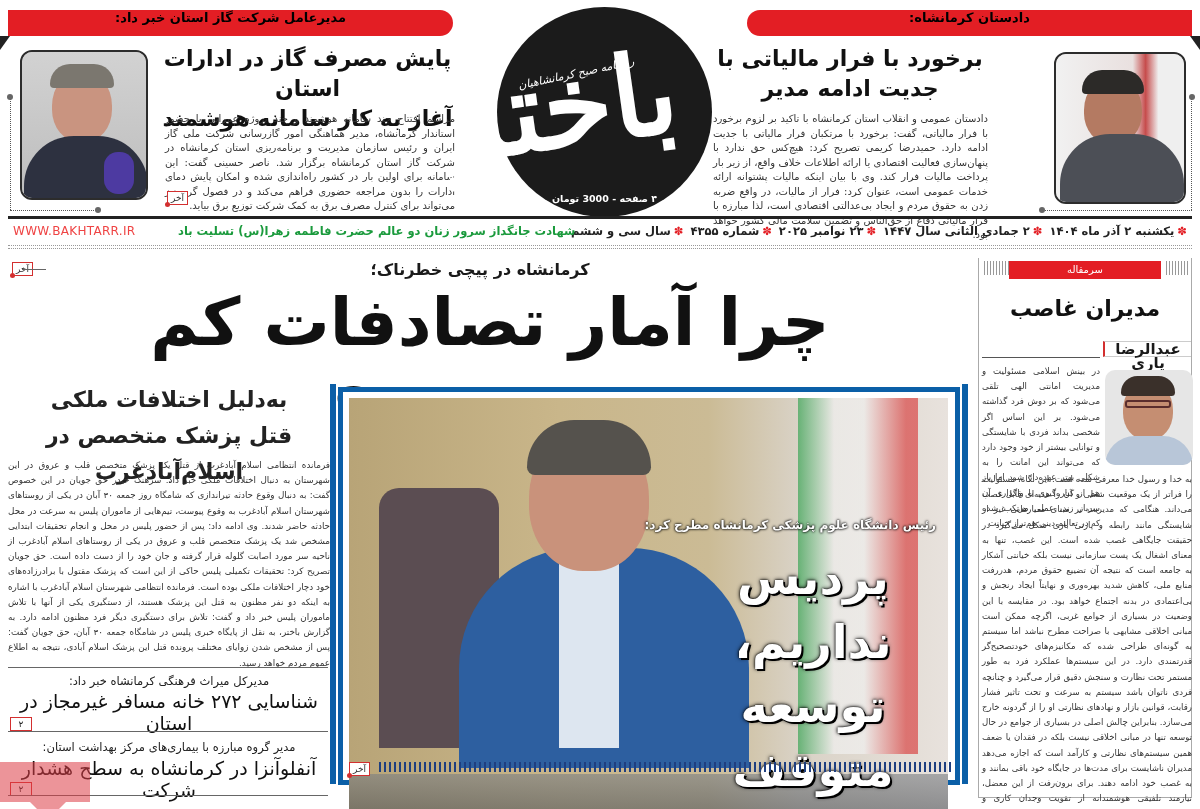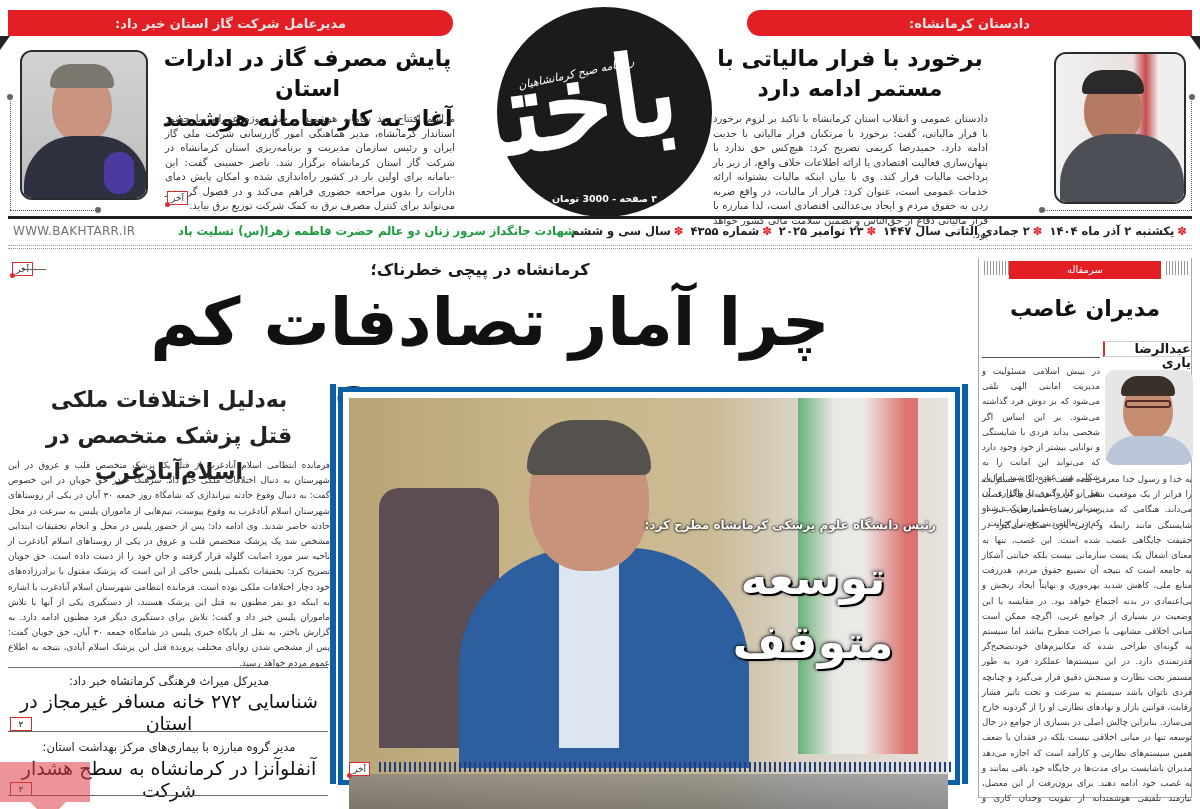--- a/index.html
+++ b/index.html
@@ -3,22 +3,22 @@
 <meta charset="utf-8">
 <style>
   * { box-sizing: border-box; margin: 0; padding: 0; }
   html, body { width: 1200px; height: 809px; overflow: hidden; background: #ffffff; }
   body { font-family: "DejaVu Sans", sans-serif; color: #1a1a1a; position: relative; direction: rtl; }
 
   .abs { position: absolute; }
 
   
   .kicker-bar {
-    position: absolute; top: 10px; height: 26px; background: #e31e24; color: #e5e5e5;
-    font-weight: bold; font-size: 13px; display: flex; align-items: center; justify-content: center;
+    position: absolute; top: 10px; height: 26px; background: #e31e24; color: #000000;
+    font-weight: bold; font-size: 13px; display: flex; justify-content: center;
     border-radius: 14px;
   }
   .kicker-bar.right { right: 8px; width: 445px; border-top-right-radius: 0; border-bottom-right-radius: 0; border-radius: 14px 0 0 14px; }
   .kicker-bar.left { left: 8px; width: 445px; border-radius: 0 14px 14px 0; }
   .corner-tri { position: absolute; width: 0; height: 0; }
 
   .top-title { position: absolute; font-weight: bold; font-size: 22px; line-height: 30px; text-align: center; color: #111; }
   .top-body { position: absolute; font-size: 10px; line-height: 14.5px; text-align: justify; color: #333; }
 
   .photo-frame {
@@ -43,21 +43,21 @@
     font-size: 112px; font-weight: bold; line-height: 160px; text-align: center; transform: rotate(-8deg);
   }
   .logo-sub { position: absolute; left: 20px; top: 60px; color: #fff; font-size: 11px; font-style: italic; transform: rotate(-12deg); font-family: "DejaVu Serif", serif; }
   .logo-price { position: absolute; left: 55px; top: 186px; color: #fff; font-size: 9.5px; font-weight: bold; }
 
   
   .rule-thick { position: absolute; left: 8px; right: 8px; height: 3px; background: #222; }
   .date-line { position: absolute; top: 224px; right: 10px; font-size: 11.5px; font-weight: bold; color: #222; margin-left: 36px; }
   .date-line .star { color: #e31e24; margin: 0 3px; }
   .mourning { position: absolute; top: 224px; left: 178px; font-size: 11.5px; font-weight: bold; color: #1a9a3c; }
-  .website { position: absolute; top: 224px; left: 13px; font-size: 12px; color: #737373; direction: ltr; letter-spacing: 0.3px; }
+  .website { position: absolute; top: 224px; left: 13px; font-size: 12px; color: #ef4444; direction: ltr; letter-spacing: 0.3px; }
   .dotted-row { position: absolute; left: 8px; right: 8px; height: 4px; border-top: 1px dotted #999; border-bottom: 1px dotted #999; }
 
   
   .hl-kicker { position: absolute; top: 260px; left: 0; width: 960px; text-align: center; font-size: 16px; font-weight: bold; }
   .hl-main { position: absolute; top: 278px; left: 20px; width: 940px; text-align: center; font-size: 66px; font-weight: bold; line-height: 90px; letter-spacing: -1px; color: #111; }
 
   
   .center-box {
     position: absolute; left: 338px; top: 387px; width: 622px; height: 398px; border: 5px solid #0b5fa7; background: #fff;
   }
@@ -87,37 +87,37 @@
   .lc-kicker { position: absolute; left: 8px; width: 322px; text-align: center; font-size: 11.5px; color: #222; }
   .lc-news { position: absolute; left: 8px; width: 322px; text-align: center; font-size: 19px; color: #111; }
   .num-tag { position: absolute; left: 10px; border: 1.5px solid #d32f2f; width: 22px; height: 14px; font-size: 9px; text-align: center; line-height: 12px; background: #fff; }
   .blue-bar { position: absolute; left: 330px; top: 384px; width: 6px; height: 400px; background: #0b5fa7; }
 
   
   .editorial-box { position: absolute; left: 978px; top: 258px; width: 214px; height: 540px; border: 1px solid #aaa; border-top: none; }
   .ed-head-hatch { position: absolute; top: 261px; height: 14px; width: 35px; background: repeating-linear-gradient(90deg, #999 0 1px, transparent 1px 3px); }
   .ed-tag { position: absolute; left: 1009px; top: 261px; width: 152px; height: 18px; background: #e31e24; color: #fff; font-size: 10px; text-align: center; line-height: 18px; }
   .ed-title { position: absolute; left: 978px; top: 296px; width: 214px; text-align: center; font-size: 22px; font-weight: bold; color: #111; }
-  .ed-author { position: absolute; left: 1103px; top: 341px; width: 88px; height: 16px; border-left: 2px solid #d32f2f; border-top: 1px solid #ccc; border-bottom: 1px solid #ccc; font-size: 13px; font-weight: bold; text-align: right; line-height: 14px; }
+  .ed-author { position: absolute; left: 1103px; top: 341px; width: 88px; height: 16px; border-left: 2px solid #d32f2f; border-top: 1px solid #ccc; border-bottom: 1px solid #ccc; font-size: 15px; font-weight: bold; text-align: center; line-height: 14px; }
   .ed-body { position: absolute; font-size: 8.6px; line-height: 15.2px; text-align: justify; color: #333; }
   .ed-photo { position: absolute; left: 1105px; top: 370px; width: 88px; height: 95px; border-radius: 10px; overflow: hidden; background: #e6e6e6; }
   .right-blue { position: absolute; left: 962px; top: 384px; width: 6px; height: 400px; background: #0b5fa7; }
 
   
   .watermark { position: absolute; left: 0; top: 762px; width: 90px; height: 40px; background: rgba(220,60,70,0.55); }
   .watermark::after { content: ""; position: absolute; left: 30px; bottom: -18px; border-left: 18px solid transparent; border-right: 18px solid transparent; border-top: 18px solid rgba(220,60,70,0.55); }
 </style>
 </head>
 <body>
 
 <div class="kicker-bar right">
   <span>دادستان کرمانشاه:</span>
 </div>
 <div class="corner-tri" style="right:0;top:36px;border-top:14px solid #222;border-left:10px solid transparent;"></div>
-<div class="top-title" style="right:215px;top:44px;width:270px;">برخورد با فرار مالیاتی با مستمر ادامه دارد</div>
+<div class="top-title" style="right:215px;top:44px;width:270px;">برخورد با فرار مالیاتی با جدیت ادامه مدیر</div>
 <div class="top-body" style="right:212px;top:112px;width:275px;">دادستان عمومی و انقلاب استان کرمانشاه با تاکید بر لزوم برخورد با فرار مالیاتی، گفت: برخورد با مرتکبان فرار مالیاتی با جدیت ادامه دارد. حمیدرضا کریمی تصریح کرد: هیچ‌کس حق ندارد با پنهان‌سازی فعالیت اقتصادی یا ارائه اطلاعات خلاف واقع، از زیر بار پرداخت مالیات فرار کند. وی با بیان اینکه مالیات پشتوانه ارائه خدمات عمومی است، عنوان کرد: فرار از مالیات، در واقع ضربه زدن به حقوق مردم و ایجاد بی‌عدالتی اقتصادی است، لذا مبارزه با فرار مالیاتی دفاع از حق‌الناس و تضمین سلامت مالی کشور خواهد بود.</div>
 <div class="photo-frame" style="right:14px;top:52px;width:132px;height:152px;">
   <div style="position:absolute;inset:0;background:linear-gradient(90deg,#f1f1f1 0%,#e9e0df 60%,#c64c4c 70%,#efefef 80%);"></div>
   <div style="position:absolute;left:28px;top:22px;width:58px;height:68px;background:#b47a62;border-radius:50% 50% 45% 45%;"></div>
   <div style="position:absolute;left:26px;top:16px;width:62px;height:24px;background:#2c2a28;border-radius:30px 30px 6px 6px;"></div>
   <div style="position:absolute;left:4px;top:80px;width:124px;height:75px;background:#4c4f56;border-radius:50px 50px 0 0;"></div>
 </div>
 <div class="dotted-v" style="right:8px;top:96px;height:114px;"></div>
 <div class="dotted-h" style="right:8px;top:210px;width:150px;"></div>
 <div class="dot" style="right:5px;top:94px;"></div>
@@ -172,20 +172,21 @@
   <div class="center-photo">
     <div class="flag"></div>
     <div class="chair"></div>
     <div class="man-suit"></div>
     <div class="man-shirt"></div>
     <div class="man-head"></div>
     <div class="man-hair"></div>
     <div class="desk"></div>
     <div class="img-kicker">رئیس دانشگاه علوم پزشکی کرمانشاه مطرح کرد:</div>
     <div class="img-headline">
+      <div>پردیس نداریم،</div>
       <div>توسعه متوقف</div>
 
     </div>
   </div>
   <div class="akhar-tag" style="left:6px;top:370px;">آخر</div>
   <div class="hatch-row"></div>
 </div>
 
 <div class="blue-bar" style="left:330px;"></div>
 <div class="lc-title" style="top:382px;">

